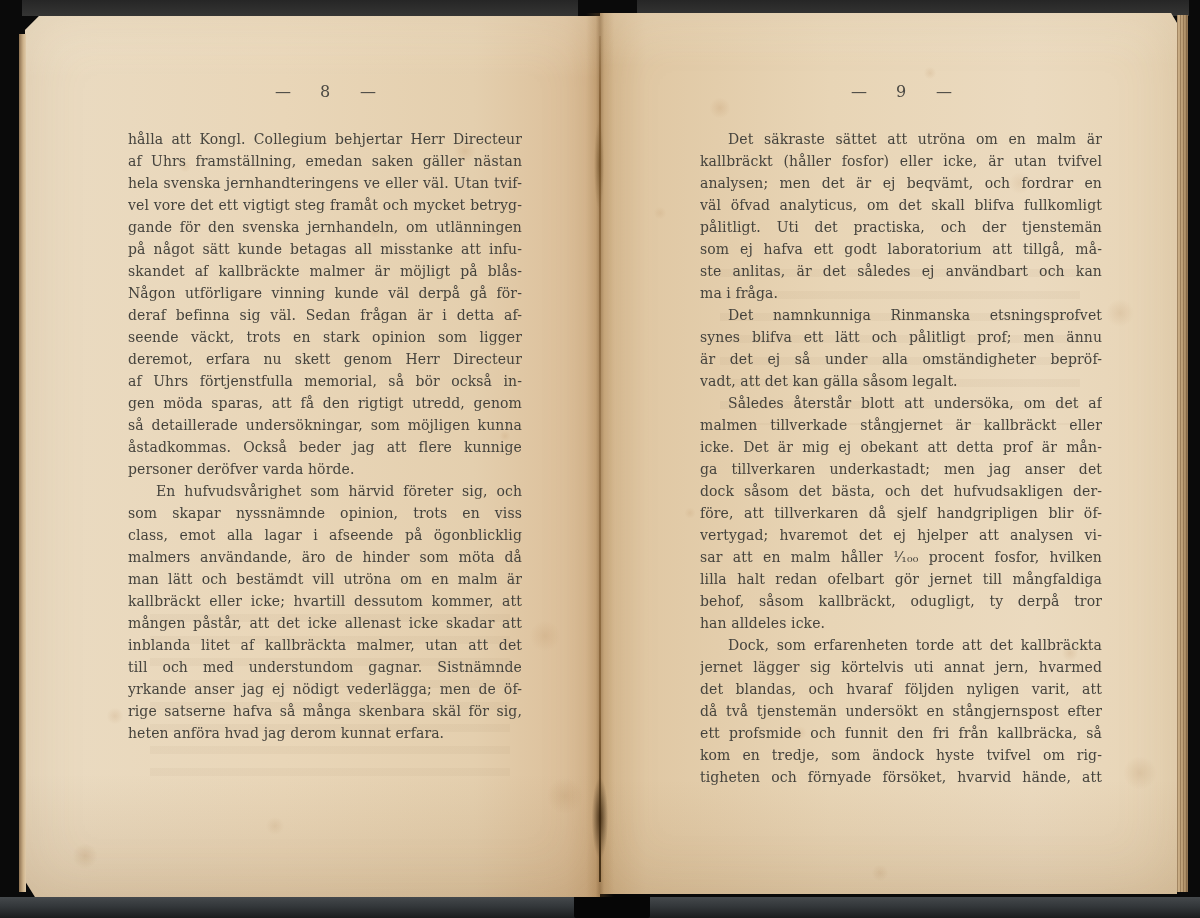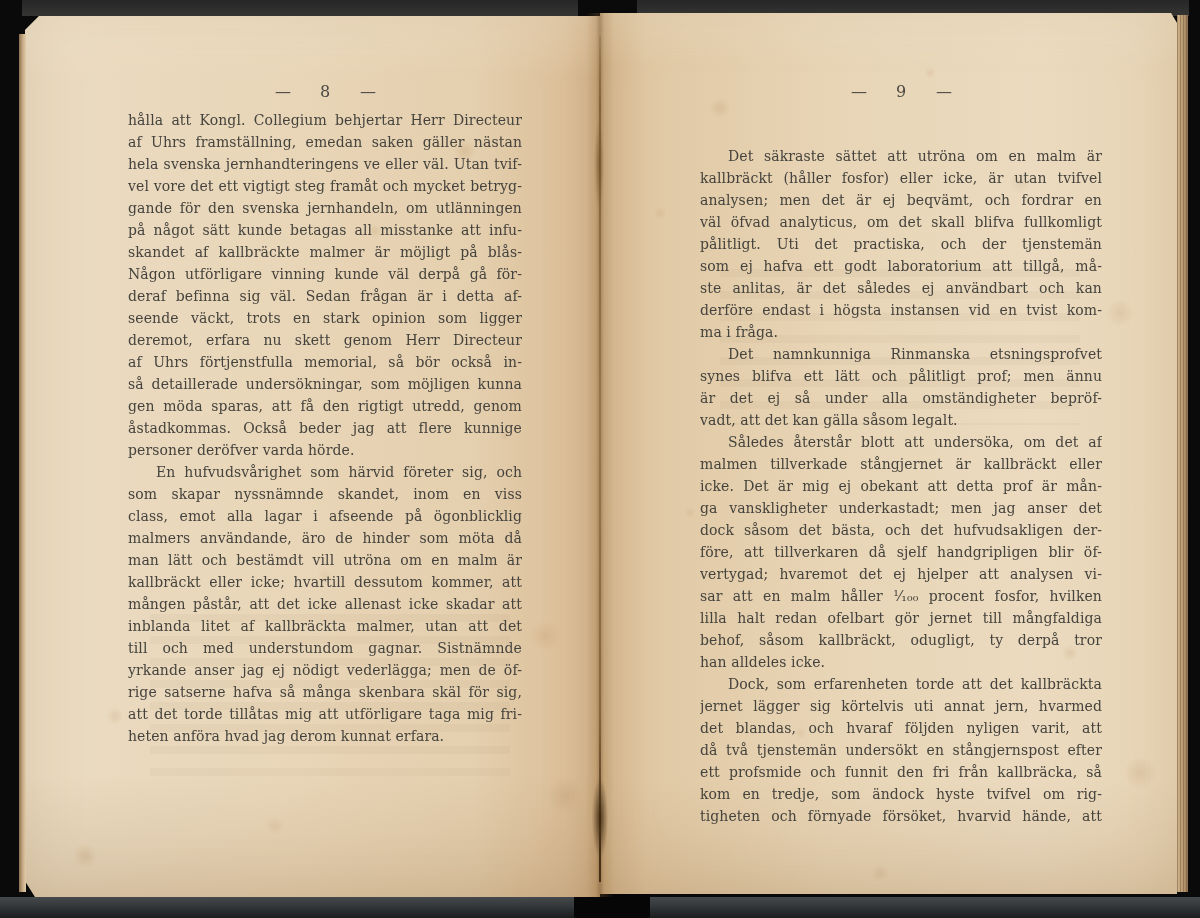--- a/index.html
+++ b/index.html
@@ -72,23 +72,23 @@
   .ghost.g1{left:720px;top:255px;width:360px;height:170px;}
   .ghost.g2{left:150px;top:600px;width:360px;height:190px;}
 
   
   .pagehead{position:absolute;top:82px;display:flex;justify-content:center;align-items:center;gap:30px;
     font-size:16px;color:#4c4a44;}
   .pagehead.left{left:128px;width:394px;}
   .pagehead.right{left:700px;width:402px;}
   .pagehead .dash{letter-spacing:-1px;}
 
-  .textcol{position:absolute;top:109px;color:#454containing33d;}
+  .textcol{position:absolute;top:128px;color:#454containing33d;}
   .textcol.left{left:128px;width:394px;}
-  .textcol.right{left:700px;width:402px;margin-top:36px;}
+  .textcol.right{left:700px;width:402px;}
   .line{height:22px;line-height:22px;font-size:14px;color:#45433d;overflow:hidden;
         text-align:justify;text-align-last:justify;letter-spacing:.1px;}
   .line.end{text-align-last:left;}
   .line.indent{padding-left:28px;}
 </style>
 </head>
 <body>
 
 <div class="stage">
 
@@ -122,57 +122,55 @@
     <div class="line">hela svenska jernhandteringens ve eller väl. Utan tvif-</div>
     <div class="line">vel vore det ett vigtigt steg framåt och mycket betryg-</div>
     <div class="line">gande för den svenska jernhandeln, om utlänningen</div>
     <div class="line">på något sätt kunde betagas all misstanke att infu-</div>
     <div class="line">skandet af kallbräckte malmer är möjligt på blås-</div>
     <div class="line">Någon utförligare vinning kunde väl derpå gå för-</div>
     <div class="line">deraf befinna sig väl. Sedan frågan är i detta af-</div>
     <div class="line">seende väckt, trots en stark opinion som ligger</div>
     <div class="line">deremot, erfara nu skett genom Herr Directeur</div>
     <div class="line">af Uhrs förtjenstfulla memorial, så bör också in-</div>
+    <div class="line">gen möda sparas, att få den rigtigt utredd, genom</div>
     <div class="line">så detaillerade undersökningar, som möjligen kunna</div>
-    <div class="line">gen möda sparas, att få den rigtigt utredd, genom</div>
     <div class="line">åstadkommas. Också beder jag att flere kunnige</div>
     <div class="line end">personer deröfver varda hörde.</div>
     <div class="line indent">En hufvudsvårighet som härvid företer sig, och</div>
-    <div class="line">som skapar nyssnämnde skandet, inom en viss</div>
+    <div class="line">som skapar nyssnämnde opinion, trots en viss</div>
     <div class="line">class, emot alla lagar i afseende på ögonblicklig</div>
     <div class="line">malmers användande, äro de hinder som möta då</div>
     <div class="line">man lätt och bestämdt vill utröna om en malm är</div>
     <div class="line">kallbräckt eller icke; hvartill dessutom kommer, att</div>
     <div class="line">mången påstår, att det icke allenast icke skadar att</div>
     <div class="line">inblanda litet af kallbräckta malmer, utan att det</div>
     <div class="line">till och med understundom gagnar. Sistnämnde</div>
     <div class="line">yrkande anser jag ej nödigt vederlägga; men de öf-</div>
     <div class="line">rige satserne hafva så många skenbara skäl för sig,</div>
-    <div class="line">att det torde tillåtas mig att utförligare taga mig fri-</div>
     <div class="line end">heten anföra hvad jag derom kunnat erfara.</div>
   </div>
 
   <div class="textcol right">
     <div class="line indent">Det säkraste sättet att utröna om en malm är</div>
     <div class="line">kallbräckt (håller fosfor) eller icke, är utan tvifvel</div>
     <div class="line">analysen; men det är ej beqvämt, och fordrar en</div>
     <div class="line">väl öfvad analyticus, om det skall blifva fullkomligt</div>
     <div class="line">pålitligt. Uti det practiska, och der tjenstemän</div>
     <div class="line">som ej hafva ett godt laboratorium att tillgå, må-</div>
     <div class="line">ste anlitas, är det således ej användbart och kan</div>
-    <div class="line">derföre endast i högsta instansen vid en tvist kom-</div>
     <div class="line end">ma i fråga.</div>
     <div class="line indent">Det namnkunniga Rinmanska etsningsprofvet</div>
     <div class="line">synes blifva ett lätt och pålitligt prof; men ännu</div>
     <div class="line">är det ej så under alla omständigheter bepröf-</div>
     <div class="line end">vadt, att det kan gälla såsom legalt.</div>
     <div class="line indent">Således återstår blott att undersöka, om det af</div>
     <div class="line">malmen tillverkade stångjernet är kallbräckt eller</div>
     <div class="line">icke. Det är mig ej obekant att detta prof är mån-</div>
-    <div class="line">ga vanskligheter underkastadt; men jag anser det</div>
+    <div class="line">ga tillverkaren underkastadt; men jag anser det</div>
     <div class="line">dock såsom det bästa, och det hufvudsakligen der-</div>
     <div class="line">före, att tillverkaren då sjelf handgripligen blir öf-</div>
     <div class="line">vertygad; hvaremot det ej hjelper att analysen vi-</div>
     <div class="line">sar att en malm håller ¹⁄₁₀₀ procent fosfor, hvilken</div>
     <div class="line">lilla halt redan ofelbart gör jernet till mångfaldiga</div>
     <div class="line">behof, såsom kallbräckt, odugligt, ty derpå tror</div>
     <div class="line end">han alldeles icke.</div>
     <div class="line indent">Dock, som erfarenheten torde att det kallbräckta</div>
     <div class="line">jernet lägger sig körtelvis uti annat jern, hvarmed</div>
     <div class="line">det blandas, och hvaraf följden nyligen varit, att</div>

